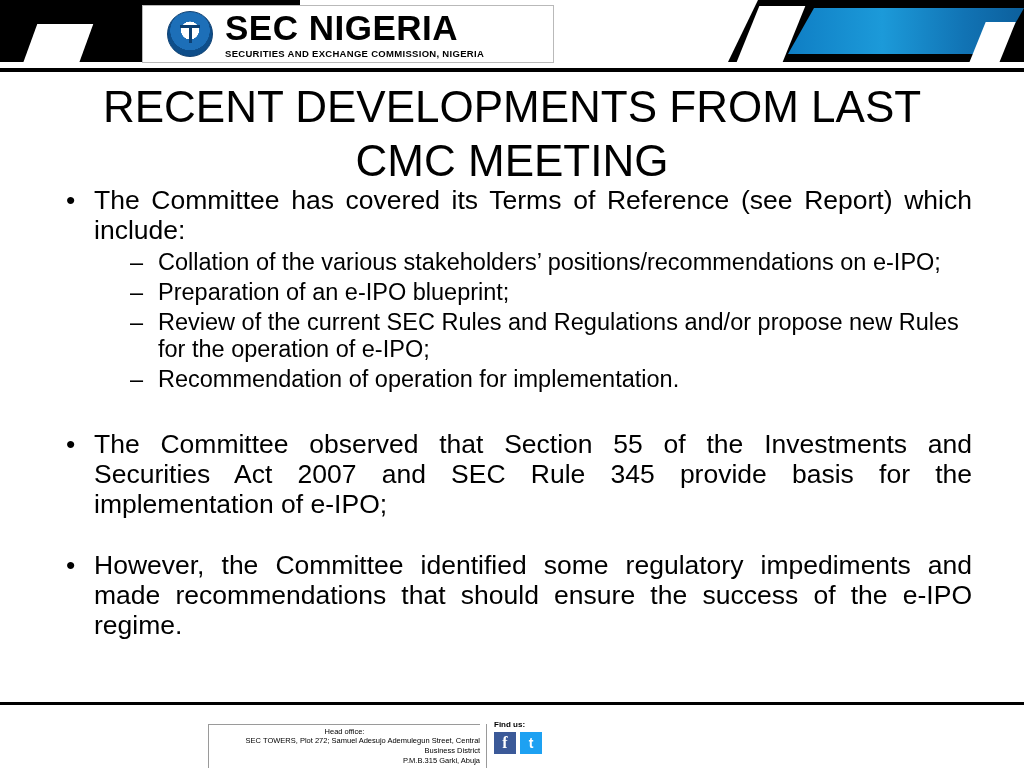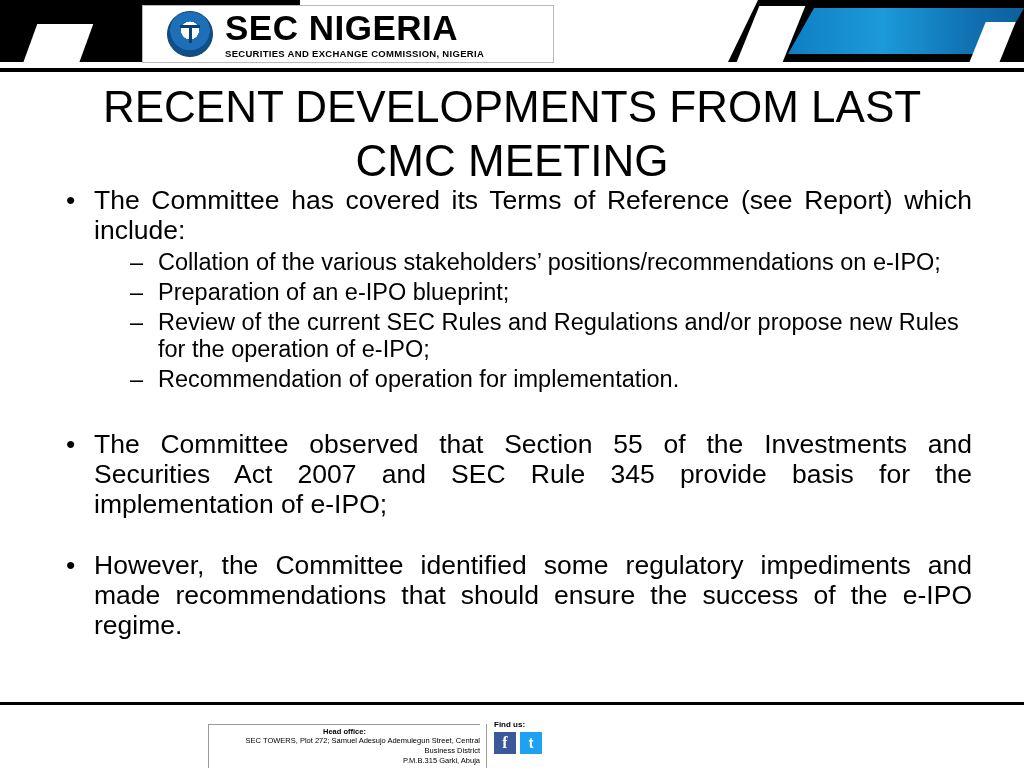--- a/index.html
+++ b/index.html
@@ -248,21 +248,21 @@
     width: 272px;
     height: 46px;
     border-left: 1px solid #9a9a9a;
     border-top: 1px solid #9a9a9a;
     border-bottom: 1px solid #9a9a9a;
     box-sizing: border-box;
     text-align: center;
     padding-top: 2px;
   }
   .footer-addr-title {
-    font-weight: bold;
+    font-weight: normal;
     font-size: 7.5px;
   }
   .footer-addr-line {
     font-size: 7.5px;
     line-height: 1.35;
     text-align: right;
   }
   .footer-find {
     position: absolute;
     left: 494px;

